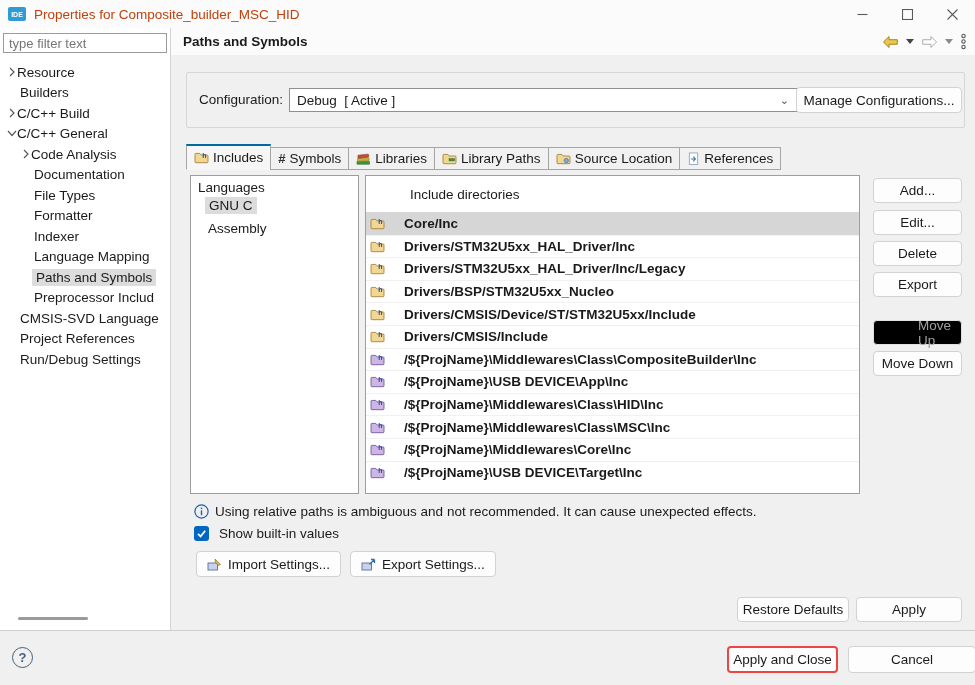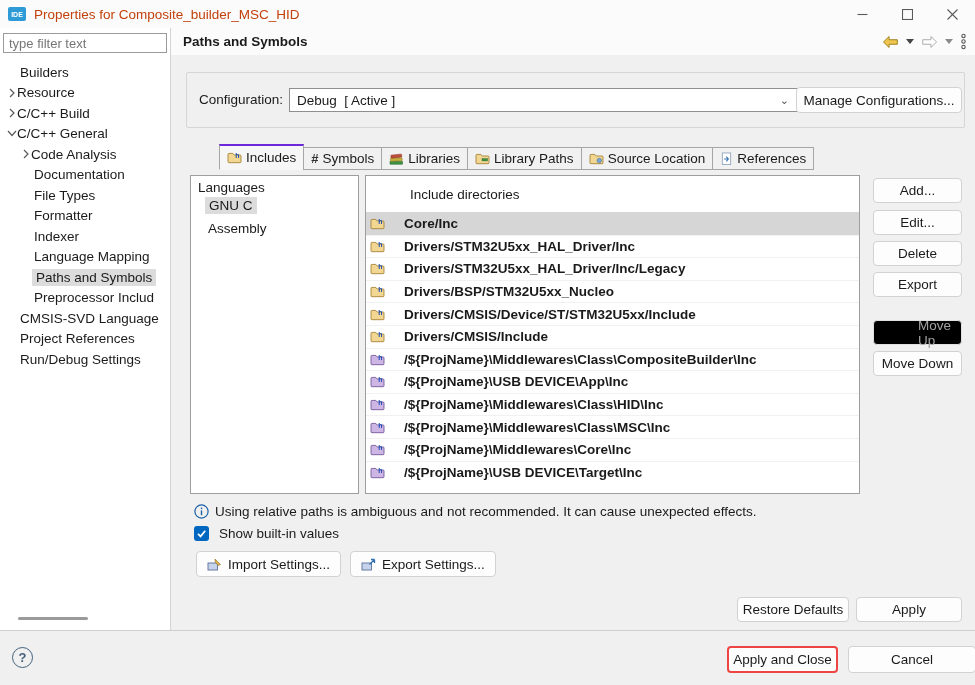--- a/index.html
+++ b/index.html
@@ -46,21 +46,21 @@
   .cfgselect .val{white-space:pre;}
   .cfgselect .arrow{margin-left:auto;margin-right:8px;color:#555;font-size:11px;}
   .managebtn{position:absolute;left:609px;top:14px;width:166px;height:26px;}
   .btn{background:#fdfdfd;border:1px solid #d2d2d2;border-radius:4px;font-family:"Liberation Sans",sans-serif;
     font-size:13.5px;color:#1a1a1a;display:flex;align-items:center;justify-content:center;box-sizing:border-box;cursor:default;}
   .btn.disabled{color:#a0a0a0;background:#000000;border-color:#e0e0e0;padding-left:44px;}
   
   .tabbar{position:absolute;left:15px;top:89px;display:flex;align-items:flex-end;height:26px;}
   .tab{height:21px;display:flex;align-items:center;gap:4px;padding:0 7px;font-size:13.5px;
     border:1px solid #a6a6a6;background:#f1f1f1;margin-right:-1px;cursor:default;white-space:nowrap;}
-  .tab.active{height:23px;border-top:2px solid #6d28d9;background:#f6f6f6;border-bottom-color:#f6f6f6;margin-left:33px;}
+  .tab.active{height:23px;border-top:2px solid #0369a1;background:#f6f6f6;border-bottom-color:#f6f6f6;}
   .hashglyph{font-weight:bold;font-size:13px;color:#333;}
   
   .langpanel{position:absolute;left:19px;top:120px;width:169px;height:319px;background:#fff;border:1px solid #9e9e9e;box-sizing:border-box;}
   .langtitle{font-size:13.5px;padding:4px 0 2px 7px;}
   .langitem{font-size:13.5px;height:21px;display:flex;align-items:center;padding-left:17px;cursor:default;}
   .lsel{background:#dcdcdc;align-self:flex-start;padding:1px 4px;margin-left:-3px;}
   .incpanel{position:absolute;left:194px;top:120px;width:495px;height:319px;background:#fff;border:1px solid #9e9e9e;box-sizing:border-box;overflow:hidden;}
   .inctitle{font-size:13.5px;height:36px;display:flex;align-items:center;padding-left:8px;margin-left:36px;}
   .irow{height:21.6px;display:flex;align-items:center;gap:19px;padding-left:4px;font-size:13.5px;font-weight:bold;
     border-top:1px solid #f1f1f1;white-space:nowrap;cursor:default;}
@@ -105,30 +105,30 @@
       <svg width="11" height="11">
           <path d="M0.5 0.5 L10.5 10.5 M10.5 0.5 L0.5 10.5" stroke="#5a5a5a" stroke-width="1.1"></path>
         </svg>
     </div>
   </div>
 </div>
 
 <div class="leftpanel">
   <input class="filter" placeholder="type filter text" style="">
   <div class="tree">
-    <div class="titem ind0n">
-      <span>Builders</span>
-    </div>
     <div class="titem ind0">
       <span class="chev">
           <svg width="6" height="10">
             <path d="M1 1 L5 5 L1 9" stroke="#5a5a5a" fill="none" stroke-width="1.2"></path>
           </svg>
         </span>
       <span>Resource</span>
+    </div>
+    <div class="titem ind0n">
+      <span>Builders</span>
     </div>
     <div class="titem ind0">
       <span class="chev">
           <svg width="6" height="10">
             <path d="M1 1 L5 5 L1 9" stroke="#5a5a5a" fill="none" stroke-width="1.2"></path>
           </svg>
         </span>
       <span>C/C++ Build</span>
     </div>
     <div class="titem ind0">

